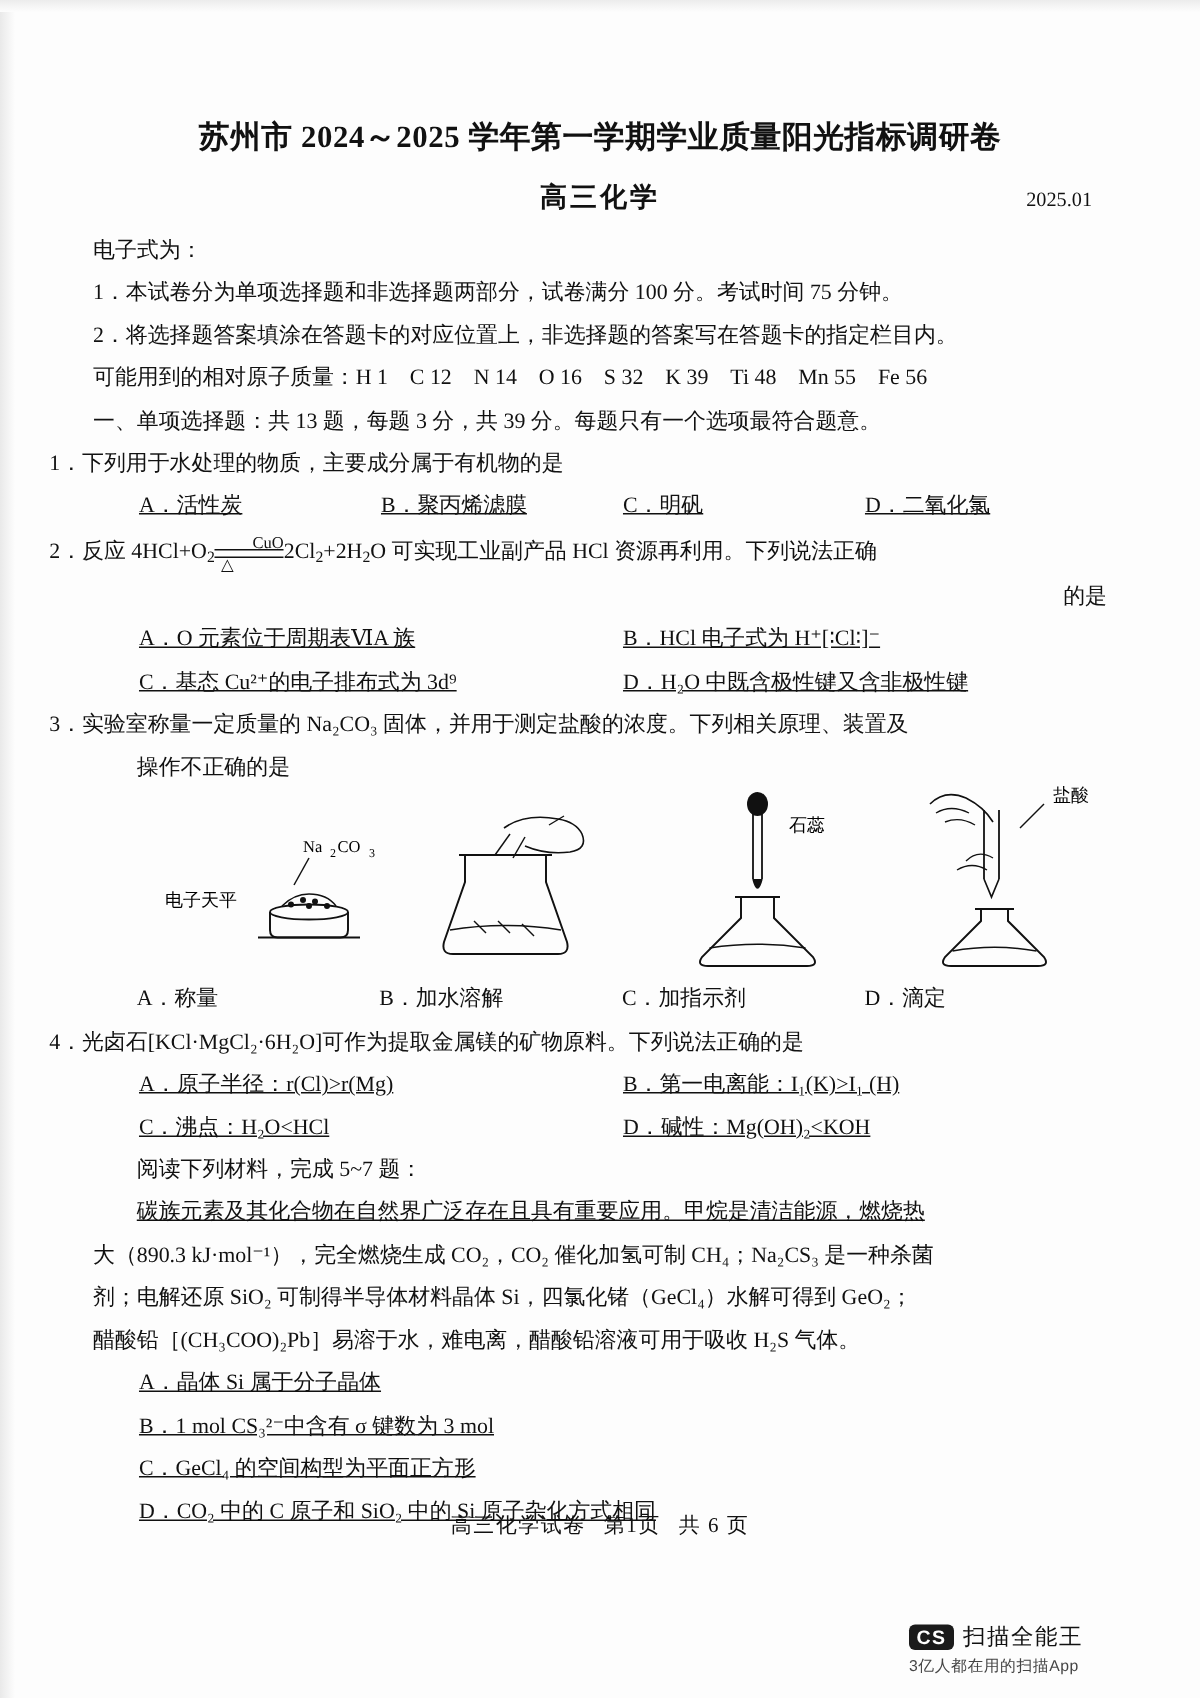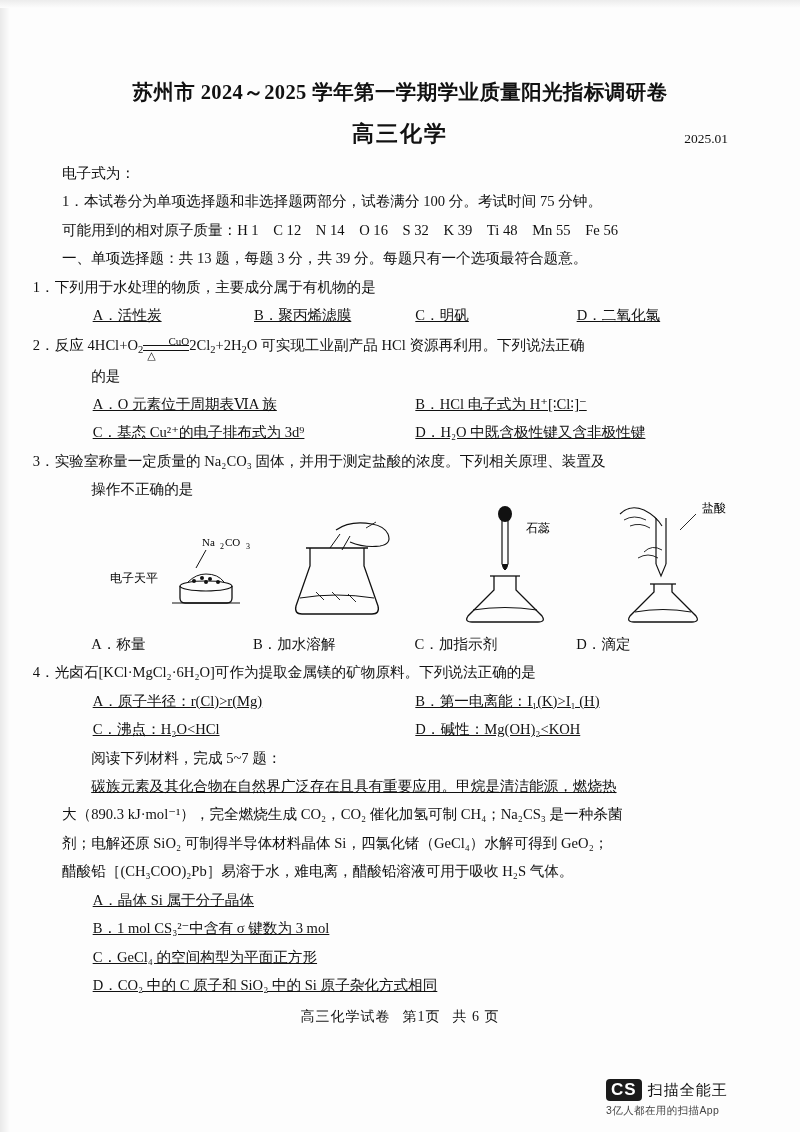--- a/index.html
+++ b/index.html
@@ -30,21 +30,21 @@
     letter-spacing: 0.4px;
     margin: 26px 0 0 0;
     line-height: 1.4;
   }
   .subject-row {
     position: relative;
     text-align: center;
     margin-top: 12px;
   }
   .subject {
-    font-size: 22px;
+    font-size: 18px;
     font-weight: bold;
     letter-spacing: 2px;
   }
   .date {
     position: absolute;
     right: 10px;
     bottom: 2px;
     font-size: 13.5px;
     font-weight: normal;
     letter-spacing: 0;
@@ -141,21 +141,21 @@
   }
   .wm-row {
     display: flex;
     align-items: center;
     gap: 6px;
   }
   .wm-badge {
     background: #1b1b1b;
     color: #fff;
     font-family: "Liberation Sans", sans-serif;
-    font-size: 17px;
+    font-size: 13px;
     font-weight: bold;
     border-radius: 4px;
     padding: 1px 5px;
     letter-spacing: 1px;
   }
   .wm-main {
     font-size: 15px;
     font-family: "Liberation Sans", sans-serif;
     color: #111;
     letter-spacing: 1px;
@@ -192,36 +192,37 @@
 
   <div class="subject-row">
     <span class="subject">高三化学</span>
     <span class="date">2025.01</span>
   </div>
 
   <div class="body-text">
 
     <p class="line note-title">电子式为：</p>
     <p class="line">1．本试卷分为单项选择题和非选择题两部分，试卷满分 100 分。考试时间 75 分钟。</p>
+    <p class="line">2．将选择题答案填涂在答题卡的对应位置上，非选择题的答案写在答题卡的指定栏目内。</p>
     <p class="line">可能用到的相对原子质量：H 1　C 12　N 14　O 16　S 32　K 39　Ti 48　Mn 55　Fe 56</p>
 
     <p class="line">一、单项选择题：共 13 题，每题 3 分，共 39 分。每题只有一个选项最符合题意。</p>
 
     <p class="line hang"><span>1．</span><span>下列用于水处理的物质，主要成分属于有机物的是</span></p>
     <div class="opt-row opt4">
       <span>A．活性炭</span>
       <span>B．聚丙烯滤膜</span>
       <span>C．明矾</span>
       <span>D．二氧化氯</span>
     </div>
 
     <p class="line hang" style="line-height:2.2;">
       <span>2．</span><span>反应 4HCl+O</span><span class="sub">2</span><span class="rxn"><span class="top">CuO</span><span class="bar"></span><span class="bot">△</span></span><span>2Cl</span><span class="sub">2</span><span>+2H</span><span class="sub">2</span><span>O 可实现工业副产品 HCl 资源再利用。下列说法正确</span>
     </p>
-    <p class="line" style="padding-left:2.0em;">的是</p>
+    <p class="line" style="padding-left:2.0em;text-align:right;">的是</p>
     <div class="opt-row opt2">
       <span>A．O 元素位于周期表ⅥA 族</span>
       <span>B．HCl 电子式为  H⁺[∶Cl∶]⁻</span>
     </div>
     <div class="opt-row opt2">
       <span>C．基态 Cu²⁺的电子排布式为 3d⁹</span>
       <span>D．H₂O 中既含极性键又含非极性键</span>
     </div>
 
     <p class="line hang"><span>3．</span><span>实验室称量一定质量的 Na₂CO₃ 固体，并用于测定盐酸的浓度。下列相关原理、装置及</span></p>

